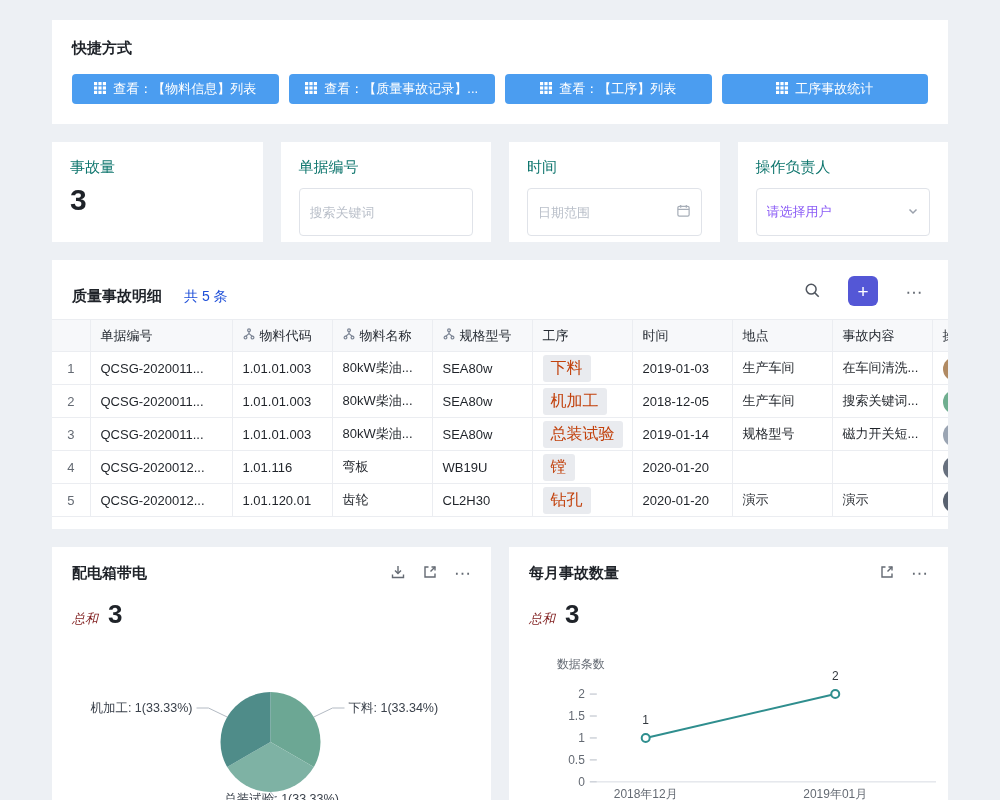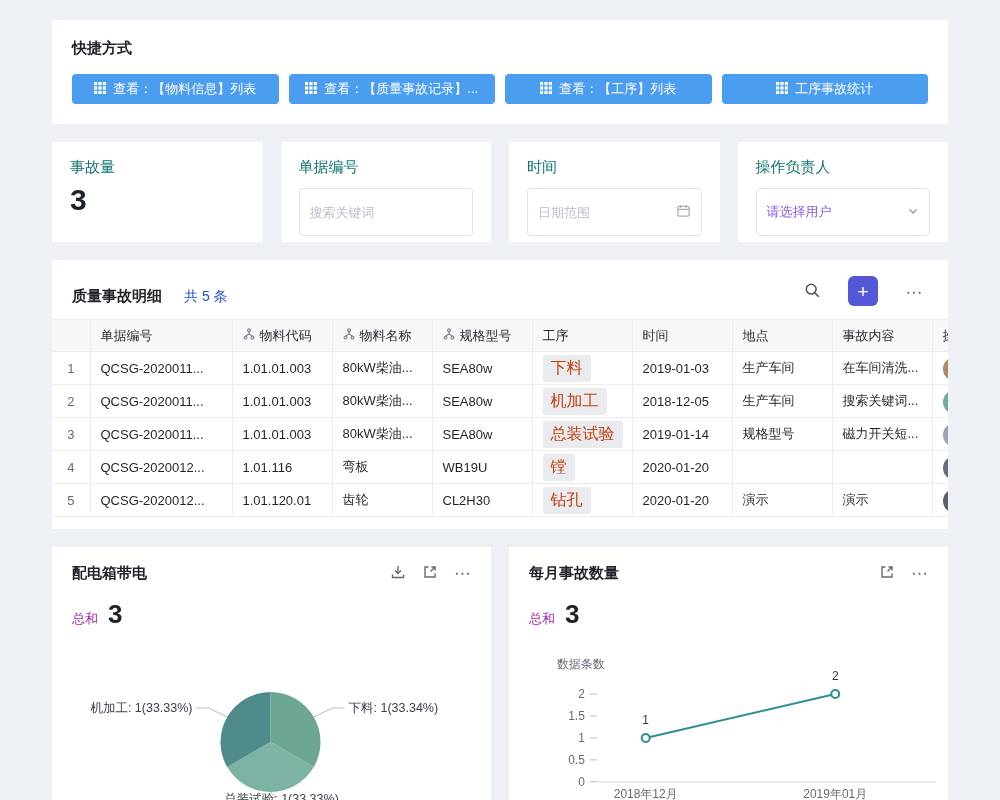--- a/index.html
+++ b/index.html
@@ -48,21 +48,21 @@
   .tag { display:inline-block; background:#e9ebef; border-radius:3px; padding:3px 8px; font-size:16px; color:#c2410c; }
   .avatar-cell { padding:4px 0 0 10px; }
 
   
   .charts-row { display:flex; gap:18px; margin-top:18px; }
   .chart-card { flex:1; padding:16px 0 0; height:300px; overflow:hidden; }
   .chart-head { display:flex; align-items:center; gap:16px; padding:0 20px; }
   .chart-title { font-size:15px; font-weight:700; flex:1; }
   .chart-ic { background:none; border:none; cursor:pointer; display:flex; align-items:center; color:#646a73; }
   .total-row { margin-top:16px; display:flex; align-items:baseline; gap:10px; padding:0 20px; }
-  .total-label { font-size:13px; color:#a21caf; }
+  .total-label { font-size:13px; color:#7f1d1d;font-style:italic; }
   .total-value { font-size:26px; font-weight:700; line-height:28px; }
   svg.chart { display:block; width:100%; margin-top:8px; }
   .svg-lbl { font-size:12.5px; fill:#3a414b; }
   .svg-tick { font-size:12px; fill:#646a73; }
   .svg-axis-title { font-size:12px; fill:#646a73; }
   .svg-pt-lbl { font-size:12px; fill:#33383f; }
 </style>
 </head>
 <body>
 

